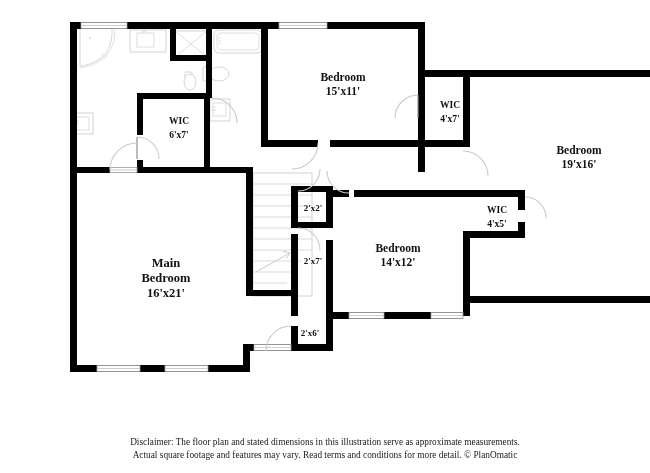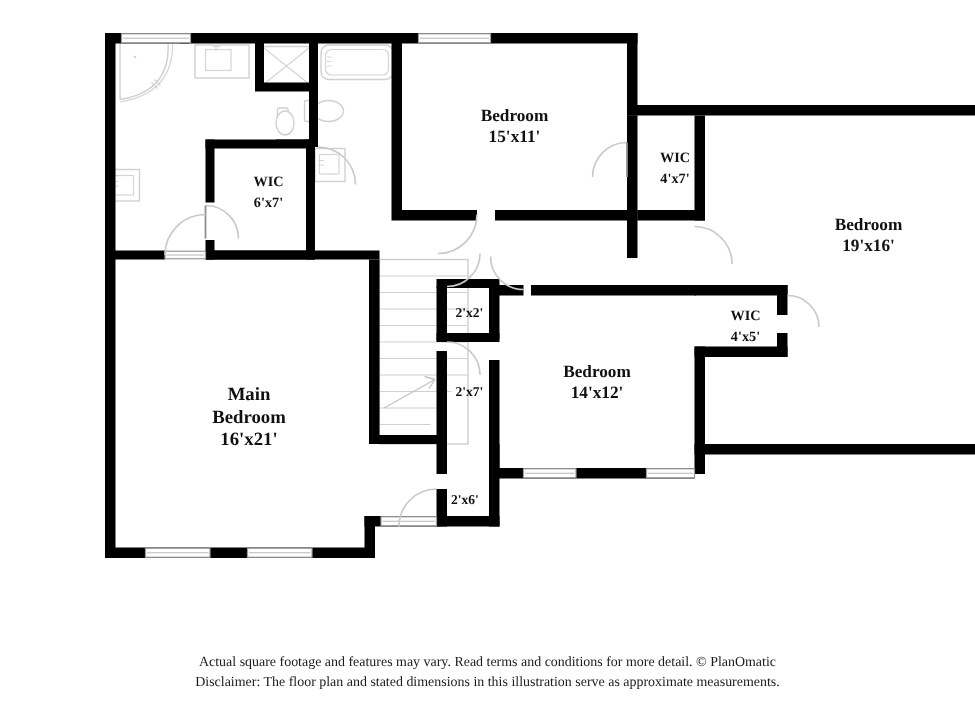--- a/index.html
+++ b/index.html
@@ -365,15 +365,15 @@
       <text class="room-label label-sm" x="455" y="225">4'x5'</text>
 
       <text class="room-label closet-dim" x="271" y="209">2'x2'</text>
       <text class="room-label closet-dim" x="271" y="262">2'x7'</text>
       <text class="room-label closet-dim" x="268" y="334">2'x6'</text>
     </g>
   </svg>
 </div>
 
 <div id="disclaimer">
+  <span class="line">Disclaimer: The floor plan and stated dimensions in this illustration serve as approximate measurements.</span>
   <span class="line">Actual square footage and features may vary. Read terms and conditions for more detail. © PlanOmatic</span>
-  <span class="line">Disclaimer: The floor plan and stated dimensions in this illustration serve as approximate measurements.</span>
 </div>
 
 </body></html>

